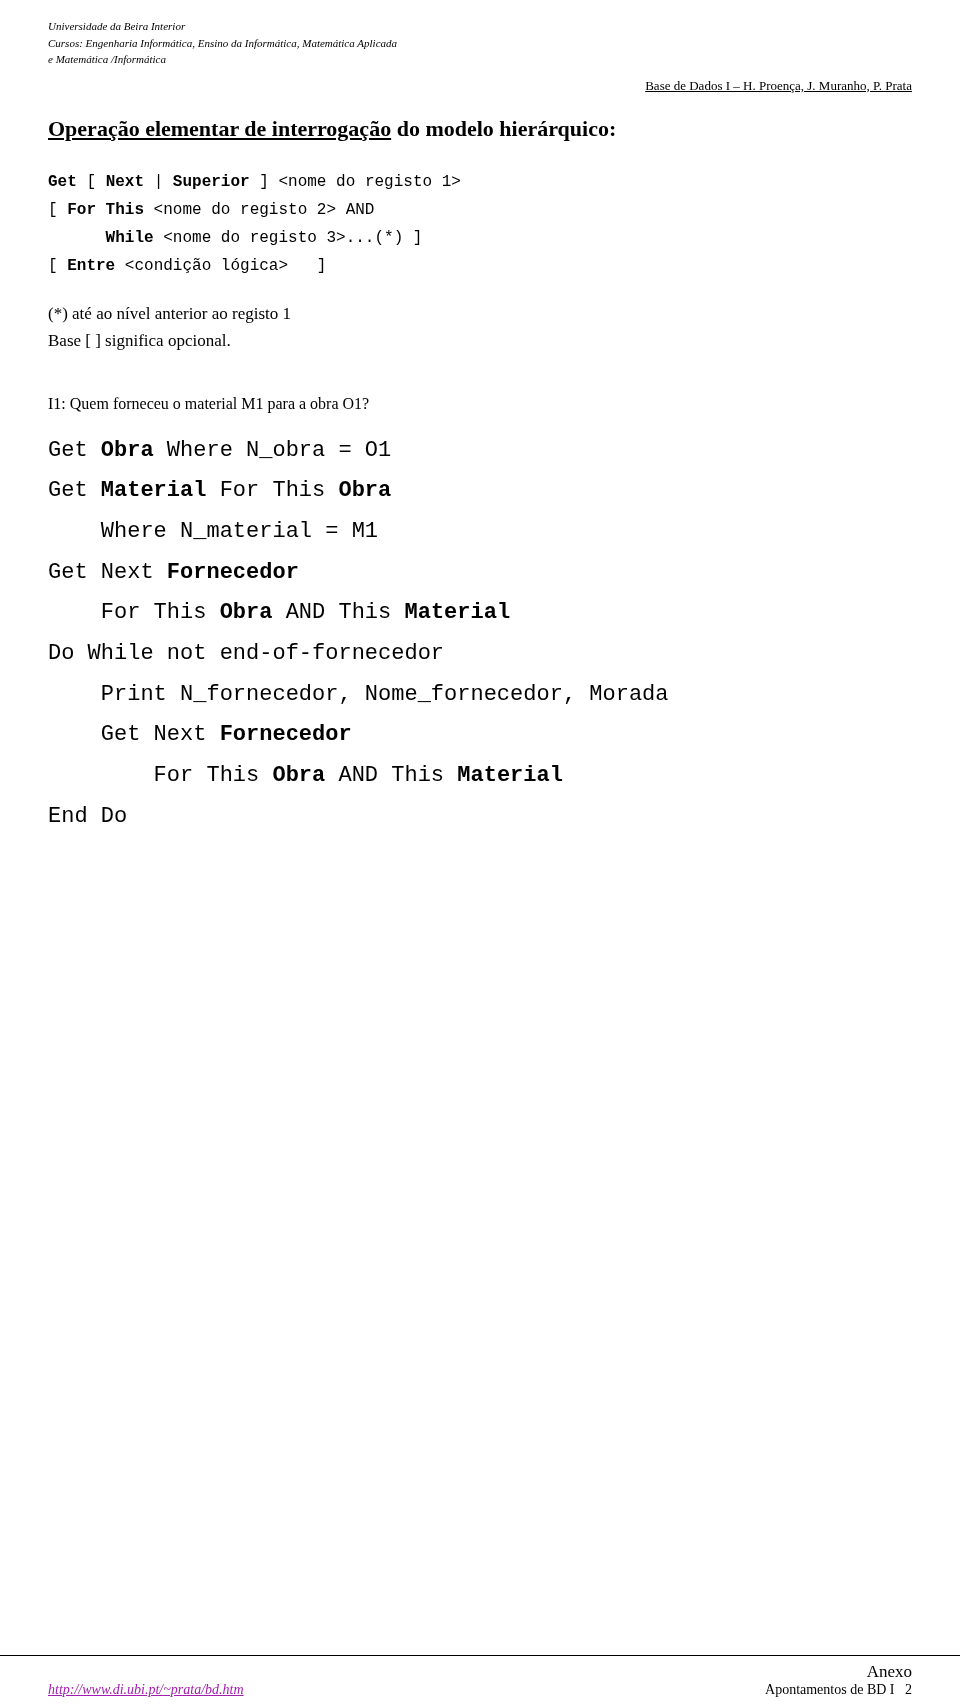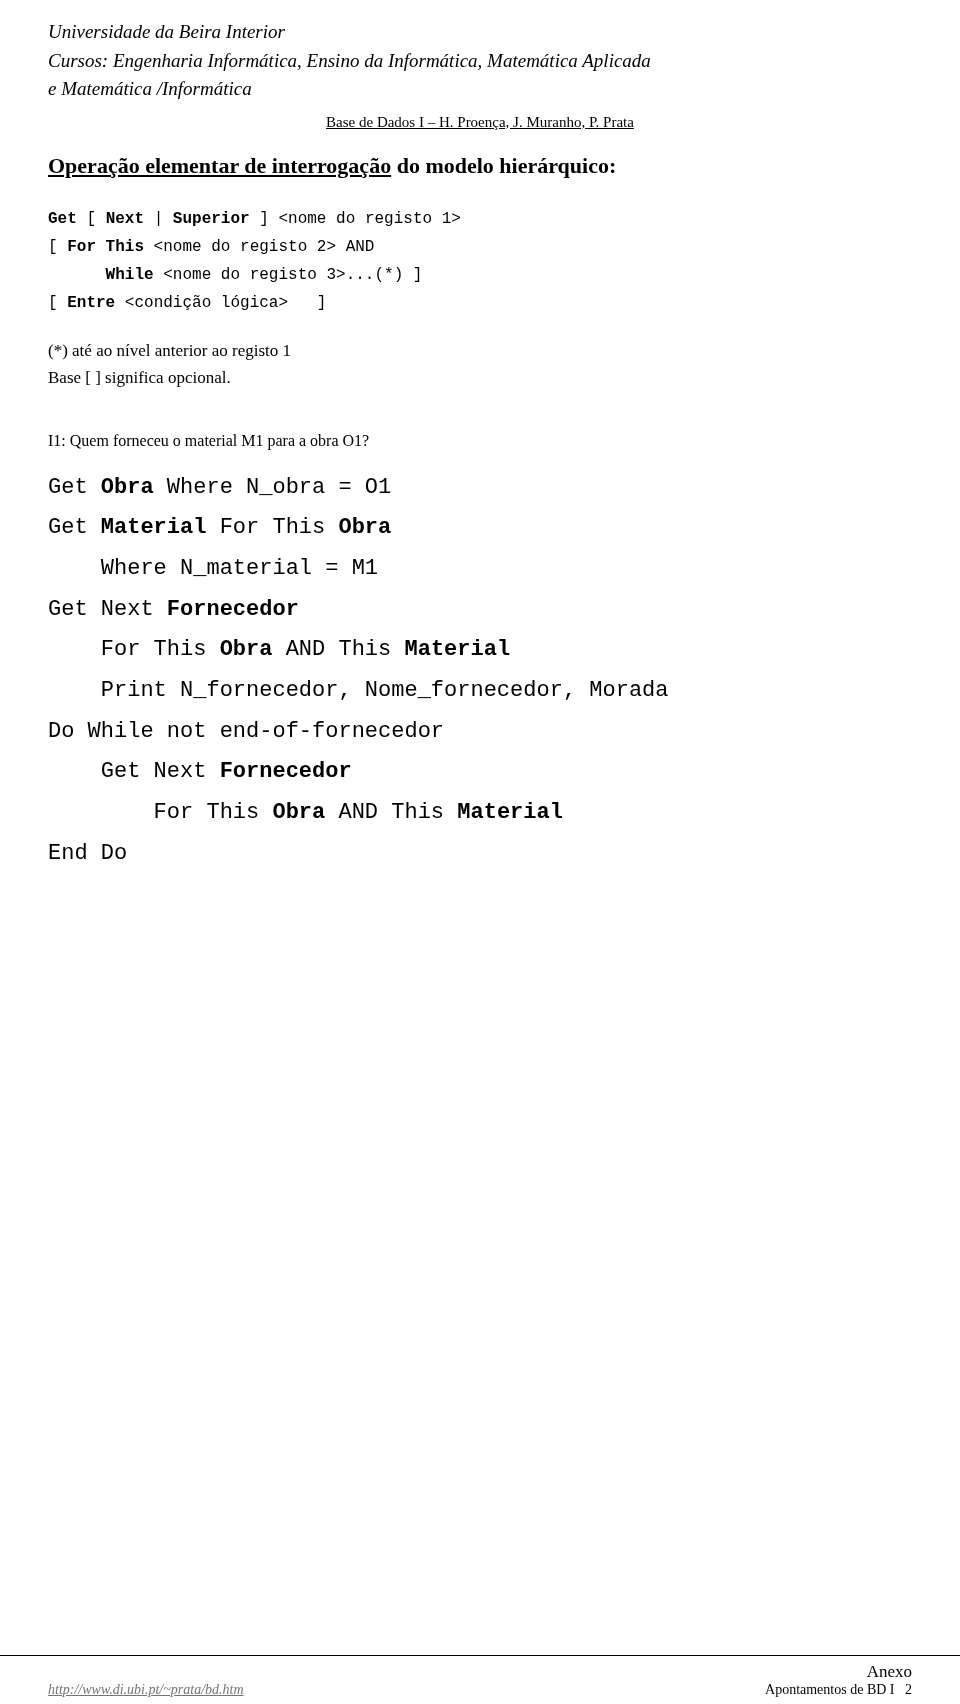--- a/index.html
+++ b/index.html
@@ -12,40 +12,40 @@
       font-family: 'Times New Roman', Times, serif;
       background: #fff;
       color: #000;
       width: 960px;
       min-height: 1704px;
       position: relative;
       padding: 18px 48px 80px 48px;
     }
 
     .header {
-      font-size: 19px;
+      font-size: 11px;
       line-height: 1.5;
       margin-bottom: 10px;
     }
 
     .header-line1 {
       font-style: italic;
     }
 
     .header-line2 {
       font-style: italic;
     }
 
     .header-line3 {
       font-style: italic;
     }
 
     .title-line {
-      text-align: center;
-      font-size: 15px;
+      text-align: right;
+      font-size: 13px;
       margin-top: 4px;
       margin-bottom: 2px;
     }
 
     .title-line span {
       text-decoration: underline;
     }
 
     .main-title {
       font-size: 22px;
@@ -104,21 +104,21 @@
       padding: 6px 48px;
       display: flex;
       justify-content: space-between;
       align-items: flex-end;
       font-size: 14px;
     }
 
     .footer-left {
       font-style: italic;
       text-decoration: underline;
-      color: #737373;
+      color: #a21caf;
     }
 
     .footer-right {
       text-align: right;
     }
 
     .footer-right .annex {
       font-size: 17px;
     }
   </style>
@@ -171,24 +171,24 @@
   <div>
     &nbsp;&nbsp;&nbsp;&nbsp;Where N_material = M1
   </div>
   <div>
     Get Next <span class="kw">Fornecedor</span>
   </div>
   <div>
     &nbsp;&nbsp;&nbsp;&nbsp;For This <span class="kw">Obra</span> AND This <span class="kw">Material</span>
   </div>
   <div>
+    Do While not end-of-fornecedor
+  </div>
+  <div>
     &nbsp;&nbsp;&nbsp;&nbsp;Print N_fornecedor, Nome_fornecedor, Morada
-  </div>
-  <div>
-    Do While not end-of-fornecedor
   </div>
   <div>
     &nbsp;&nbsp;&nbsp;&nbsp;Get Next <span class="kw">Fornecedor</span>
   </div>
   <div>
     &nbsp;&nbsp;&nbsp;&nbsp;&nbsp;&nbsp;&nbsp;&nbsp;For This <span class="kw">Obra</span> AND This <span class="kw">Material</span>
   </div>
   <div>
     End Do
   </div>

